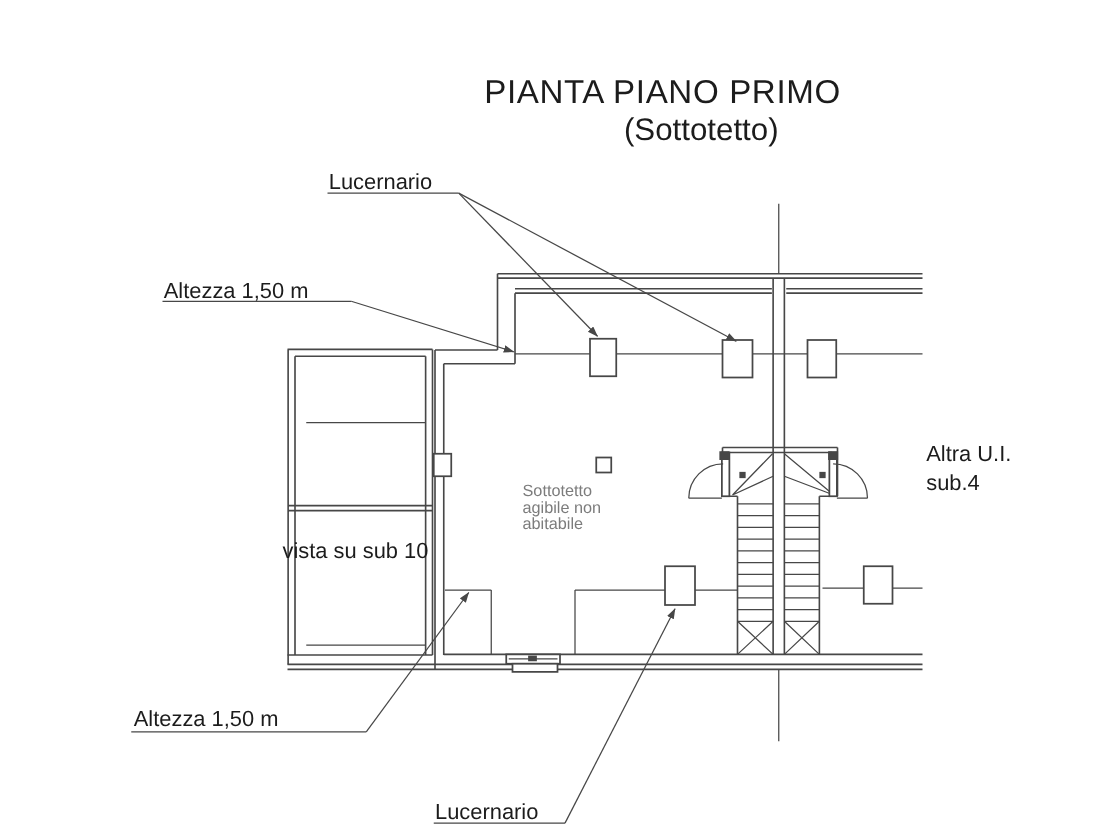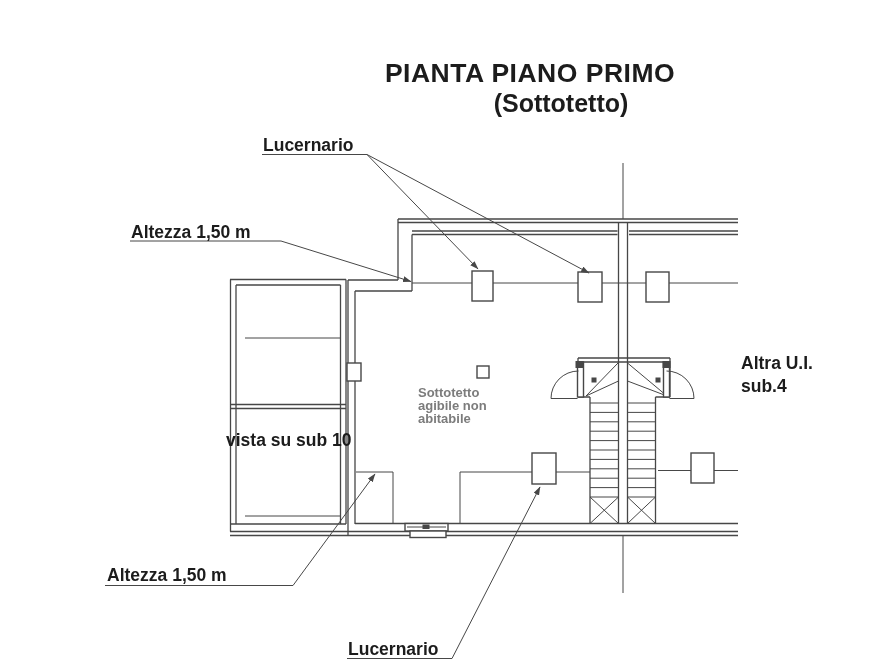--- a/index.html
+++ b/index.html
@@ -3,21 +3,21 @@
 <meta charset="utf-8">
 <style>
   :root{
     --color-line:#474747;
     --color-text:#1c1c1c;
     --color-note_text:#7c7c7c;
     --color-background:#ffffff;
   }
   html,body{margin:0;padding:0;background:var(--color-background);}
   .page{position:relative;width:890px;height:670px;background:var(--color-background);
-        font-family:"Liberation Sans", sans-serif;overflow:hidden;font-weight:bold;}
+        font-family:"Liberation Sans", sans-serif;overflow:hidden;}
   svg{display:block}
   .w{stroke:var(--color-line);stroke-width:1.3;fill:none;}
   .t{stroke:var(--color-line);stroke-width:1;fill:none;}
   .ldr{stroke:var(--color-line);stroke-width:1;fill:none;}
   .sq{fill:#fff;stroke:var(--color-line);stroke-width:1.4;}
   .solid{fill:var(--color-line);stroke:none;}
   text{fill:var(--color-text);font-family:"Liberation Sans", sans-serif;}
   .title1{font-size:26.5px;letter-spacing:0.5px;}
   .title2{font-size:25px;}
   .lbl{font-size:17.5px;}

